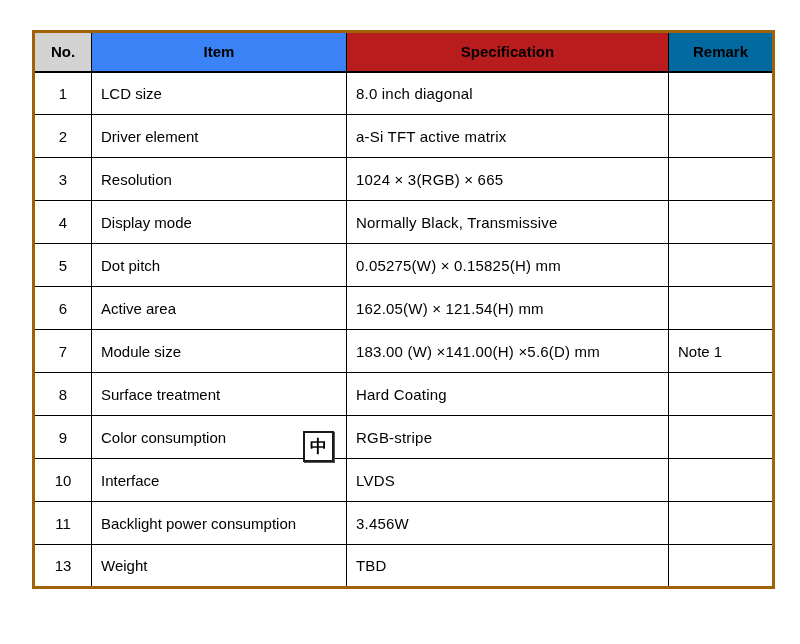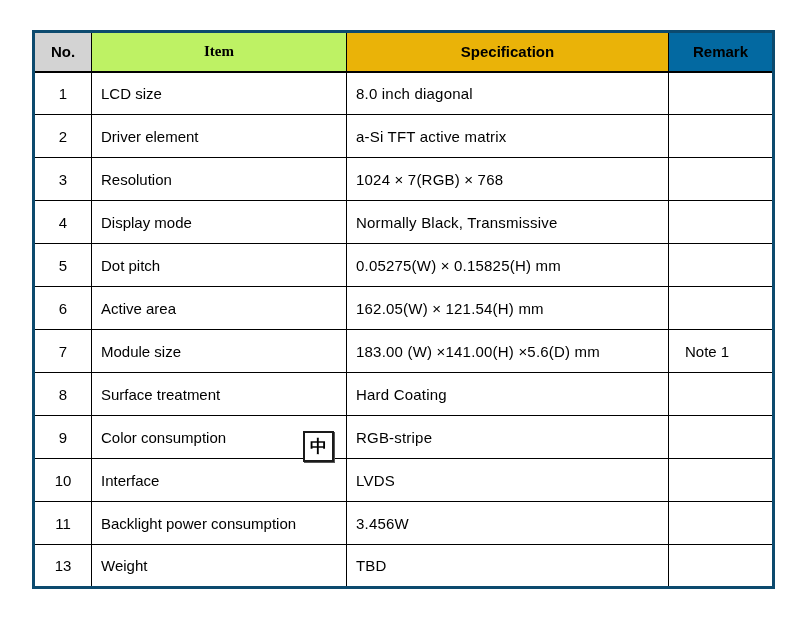--- a/index.html
+++ b/index.html
@@ -13,21 +13,21 @@
     color: #000000;
     overflow: hidden;
   }
   table.spec-table {
     position: absolute;
     left: 32px;
     top: 30px;
     width: 740px;
     border-collapse: collapse;
     table-layout: fixed;
-    border: 3px solid #0c4a6e;
+    border: 3px solid #a16207;
   }
   table.spec-table th,
   table.spec-table td {
     border: 1.5px solid #000000;
     font-size: 15px;
     vertical-align: middle;
     overflow: hidden;
     white-space: nowrap;
   }
   table.spec-table th {
@@ -38,21 +38,21 @@
     border-bottom-width: 2px;
   }
   table.spec-table td { height: 43px; background: #ffffff; }
   col.c-no { width: 58px; }
   col.c-item { width: 255px; }
   col.c-spec { width: 322px; }
   col.c-remark { width: 105px; }
   td.cell-no { text-align: center; }
   td.cell-item { text-align: left; padding-left: 9px; }
   td.cell-spec { text-align: left; padding-left: 9px; letter-spacing: 0.2px; }
-  td.cell-remark { text-align: left; padding-left: 16px; }
+  td.cell-remark { text-align: left; padding-left: 9px; }
   .ime-box {
     position: absolute;
     left: 303px;
     top: 431px;
     width: 31px;
     height: 31px;
     background: #ffffff;
     border: 2px solid #1a1a1a;
     box-shadow: 1px 1px 0 #555555;
     display: flex;
@@ -73,22 +73,22 @@
   <table class="spec-table">
     <colgroup>
       <col class="c-no">
         <col class="c-item">
         <col class="c-spec">
         <col class="c-remark">
     </colgroup>
     <thead>
       <tr>
         <th style="background: rgb(211, 211, 211);">No.</th>
-        <th style="background: #bef264; font-family: Liberation Serif, serif;">Item</th>
-        <th style="background: #eab308;">Specification</th>
+        <th style="background: #3b82f6;">Item</th>
+        <th style="background: #b91c1c;">Specification</th>
         <th style="background: #0369a1;">Remark</th>
       </tr>
     </thead>
     <tbody>
     <tr>
       <td class="cell-no">1</td>
       <td class="cell-item">LCD size</td>
       <td class="cell-spec">8.0 inch diagonal</td>
       <td class="cell-remark"></td>
     </tr>
@@ -96,21 +96,21 @@
     <tr>
       <td class="cell-no">2</td>
       <td class="cell-item">Driver element</td>
       <td class="cell-spec">a-Si TFT active matrix</td>
       <td class="cell-remark"></td>
     </tr>
 
     <tr>
       <td class="cell-no">3</td>
       <td class="cell-item">Resolution</td>
-      <td class="cell-spec">1024 × 7(RGB) × 768</td>
+      <td class="cell-spec">1024 × 3(RGB) × 665</td>
       <td class="cell-remark"></td>
     </tr>
 
     <tr>
       <td class="cell-no">4</td>
       <td class="cell-item">Display mode</td>
       <td class="cell-spec">Normally Black, Transmissive</td>
       <td class="cell-remark"></td>
     </tr>
 

